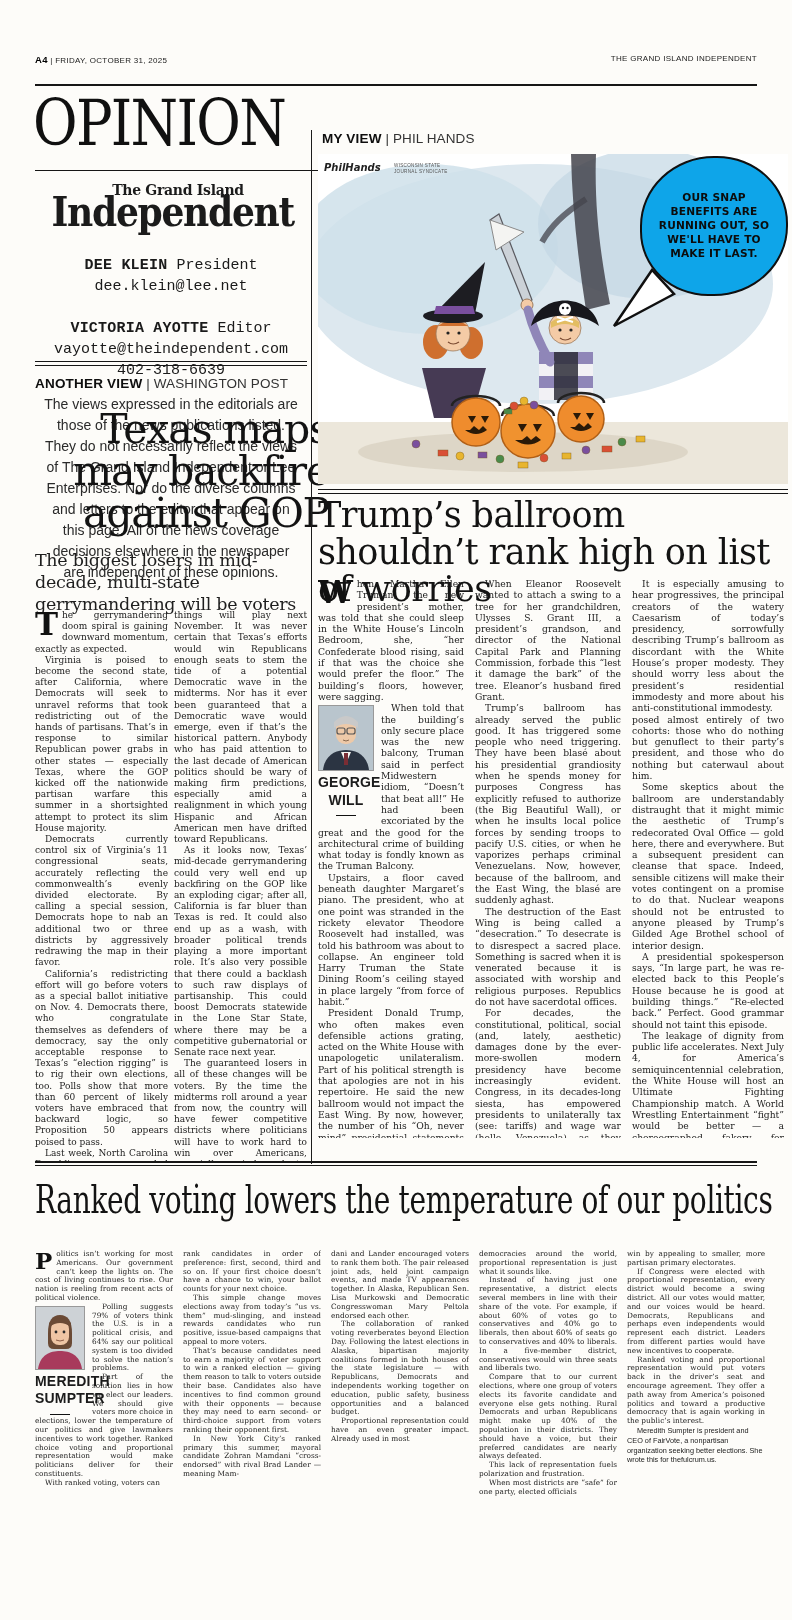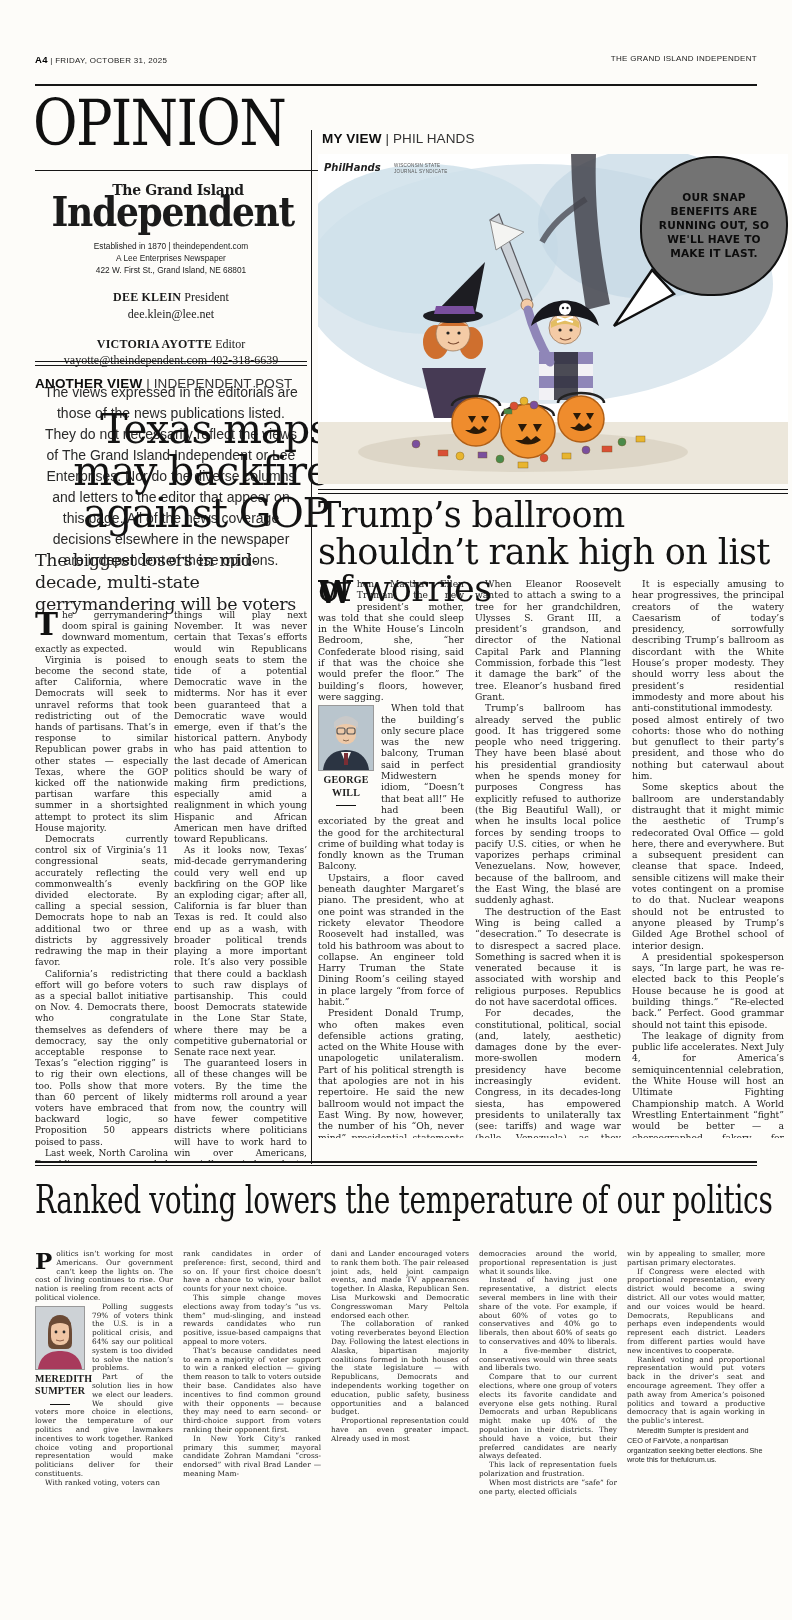--- a/index.html
+++ b/index.html
@@ -18,21 +18,21 @@
   
   .opinion{left:33px;top:88px;font-size:64px;line-height:1.1;color:#101010;letter-spacing:-2px;
            transform:scaleX(.85);transform-origin:left top;font-weight:500;}
 
   
   .mast{left:35px;top:182px;width:272px;text-align:center;}
   .logo-top{display:block;font-weight:700;font-size:14px;margin-bottom:-7px;margin-left:14px;letter-spacing:-.3px;}
   .logo-main{display:inline-block;font-weight:700;font-size:41px;letter-spacing:-1.5px;
              transform:scaleX(.88);transform-origin:center top;line-height:1.05;}
   .mast-lines{margin-top:6px;font-family:"Liberation Sans",sans-serif;font-size:8.3px;line-height:1.45;color:#222;}
-  .mast-person{margin-top:13px;font-family:Liberation Serif, serif;font-size:12px;line-height:1.4;color:#1a1a1a;}
+  .mast-person{margin-top:21px;font-family:Liberation Mono, monospace;font-size:15px;line-height:1.4;color:#1a1a1a;}
   .mast-person b{letter-spacing:.2px;}
   .mast-disc{margin:13px auto 0;width:256px;font-family:"Liberation Sans",sans-serif;
              font-size:14px;line-height:1.5;color:#2a2a2a;}
 
   
   .kicker{font-family:"Liberation Sans",sans-serif;font-size:13.5px;color:#333;letter-spacing:.1px;}
   .kicker b{color:#0e0e0e;letter-spacing:.2px;}
 
   
   .headline{color:#131313;font-weight:500;}
@@ -48,29 +48,29 @@
   .col p.lead,.col p.cont{text-indent:0;}
   .t9{font-size:9px;line-height:11.2px;}
   .t92{font-size:9.2px;line-height:11.3px;}
   .t73{font-size:7.35px;line-height:8.8px;}
   .dropcap{float:left;font-weight:700;color:#111;padding:1px 4px 0 0;}
   .dc-big{font-size:31px;line-height:26px;}
   .dc-sm{font-size:23px;line-height:19px;}
 
   .inset{float:left;margin:3px 7px 2px 0;}
   .inset .ph{display:block;border:1px solid #999;}
-  .inset .cap{font-family:Liberation Serif, serif;font-weight:700;font-size:10px;
+  .inset .cap{font-family:Liberation Sans, sans-serif;font-weight:700;font-size:14px;
               line-height:1.25;text-align:center;margin-top:3px;letter-spacing:.2px;}
   .caprule{width:20px;height:1px;background:#111;margin:6px auto 0;}
   .bio{margin-top:8px;font-family:"Liberation Sans",sans-serif;font-size:7.3px;line-height:1.35;text-align:left;text-indent:0;}
 
   
   .cartoon{left:318px;top:154px;width:470px;height:330px;}
   .cartoon svg{display:block;}
-  .bubble{position:absolute;left:322px;top:2px;width:148px;height:140px;background:#737373;
+  .bubble{position:absolute;left:322px;top:2px;width:148px;height:140px;background:#0ea5e9;
           border:2.5px solid #101010;border-radius:50% 48% 50% 46%;box-sizing:border-box;
           display:flex;align-items:center;justify-content:center;text-align:center;
           font-family:"DejaVu Sans",sans-serif;font-weight:700;font-size:10.6px;line-height:1.32;
           letter-spacing:.2px;padding:8px 10px;color:#0c0c0c;}
   .sig{position:absolute;left:6px;top:8px;font-family:"DejaVu Sans",sans-serif;
        font-style:italic;font-weight:700;font-size:10px;color:#222;}
   .sigcredit{position:absolute;left:76px;top:9px;width:56px;font-family:"Liberation Sans",sans-serif;
              font-size:4.6px;line-height:1.2;color:#555;letter-spacing:.3px;}
 
   .vdiv{left:311px;top:130px;width:1px;height:1034px;background:#1c1c1c;}
@@ -84,39 +84,34 @@
 </div>
 <div class="abs folio" style="right:35px;text-align:right;">THE GRAND ISLAND INDEPENDENT</div>
 
 <div class="abs rule" style="left:35px;top:84px;width:722px;height:2px;"></div>
 <div class="abs opinion">OPINION</div>
 <div class="abs rule" style="left:35px;top:170px;width:722px;height:1px;"></div>
 
 <div class="abs mast">
   <span class="logo-top">The Grand Island</span>
   <span class="logo-main">Independent</span>
-  <div class="mast-lines">
-    <div>Established in 1870  |  theindependent.com</div>
-    <div>A Lee Enterprises Newspaper</div>
-    <div>422 W. First St., Grand Island, NE 68801</div>
-  </div>
   <div class="mast-person">
     <div><b>DEE KLEIN</b><span> President</span></div>
     <div>dee.klein@lee.net</div>
   </div>
   <div class="mast-person">
     <div><b>VICTORIA AYOTTE</b><span> Editor</span></div>
     <div>vayotte@theindependent.com 402-318-6639</div>
   </div>
   <div class="mast-disc">The views expressed in the editorials are those of the news publications listed. They do not necessarily reflect the views of The Grand Island Independent or Lee Enterprises. Nor do the diverse columns and letters to the editor that appear on this page. All of the news coverage decisions elsewhere in the newspaper are independent of these opinions.</div>
 </div>
 
 <div class="abs dbl-thin" style="left:35px;top:361px;width:272px;"></div>
 <div class="abs kicker" style="left:35px;top:376px;">
-  <b>ANOTHER VIEW</b><span> | </span><span>INDEPENDENT POST</span>
+  <b>ANOTHER VIEW</b><span> | </span><span>WASHINGTON POST</span>
 </div>
 <h1 class="abs headline tex-head" style="margin:16px;text-align:right;">Texas maps may backfire against GOP</h1>
 <h2 class="abs tex-sub" style="margin:0;font-weight:400;">The biggest losers in mid-decade, multi-state gerrymandering will be voters</h2>
 
 <div class="abs col t9" style="left:35px;top:610px;width:133px;height:552px;">
   <p class="para lead"><span class="dropcap dc-big">T</span><span>he gerrymandering doom spiral is gaining downward momentum, exactly as expected.</span></p>
   <div>
       <p class="para">Virginia is poised to become the second state, after California, where Democrats will seek to unravel reforms that took redistricting out of the hands of partisans. That’s in response to similar Republican power grabs in other states — especially Texas, where the GOP kicked off the nationwide partisan warfare this summer in a shortsighted attempt to protect its slim House majority.</p>
       <p class="para">Democrats currently control six of Virginia’s 11 congressional seats, accurately reflecting the commonwealth’s evenly divided electorate. By calling a special session, Democrats hope to nab an additional two or three districts by aggressively redrawing the map in their favor.</p>
       <p class="para">California’s redistricting effort will go before voters as a special ballot initiative on Nov. 4. Democrats there, who congratulate themselves as defenders of democracy, say the only acceptable response to Texas’s “election rigging” is to rig their own elections, too. Polls show that more than 60 percent of likely voters have embraced that backward logic, so Proposition 50 appears poised to pass.</p>

